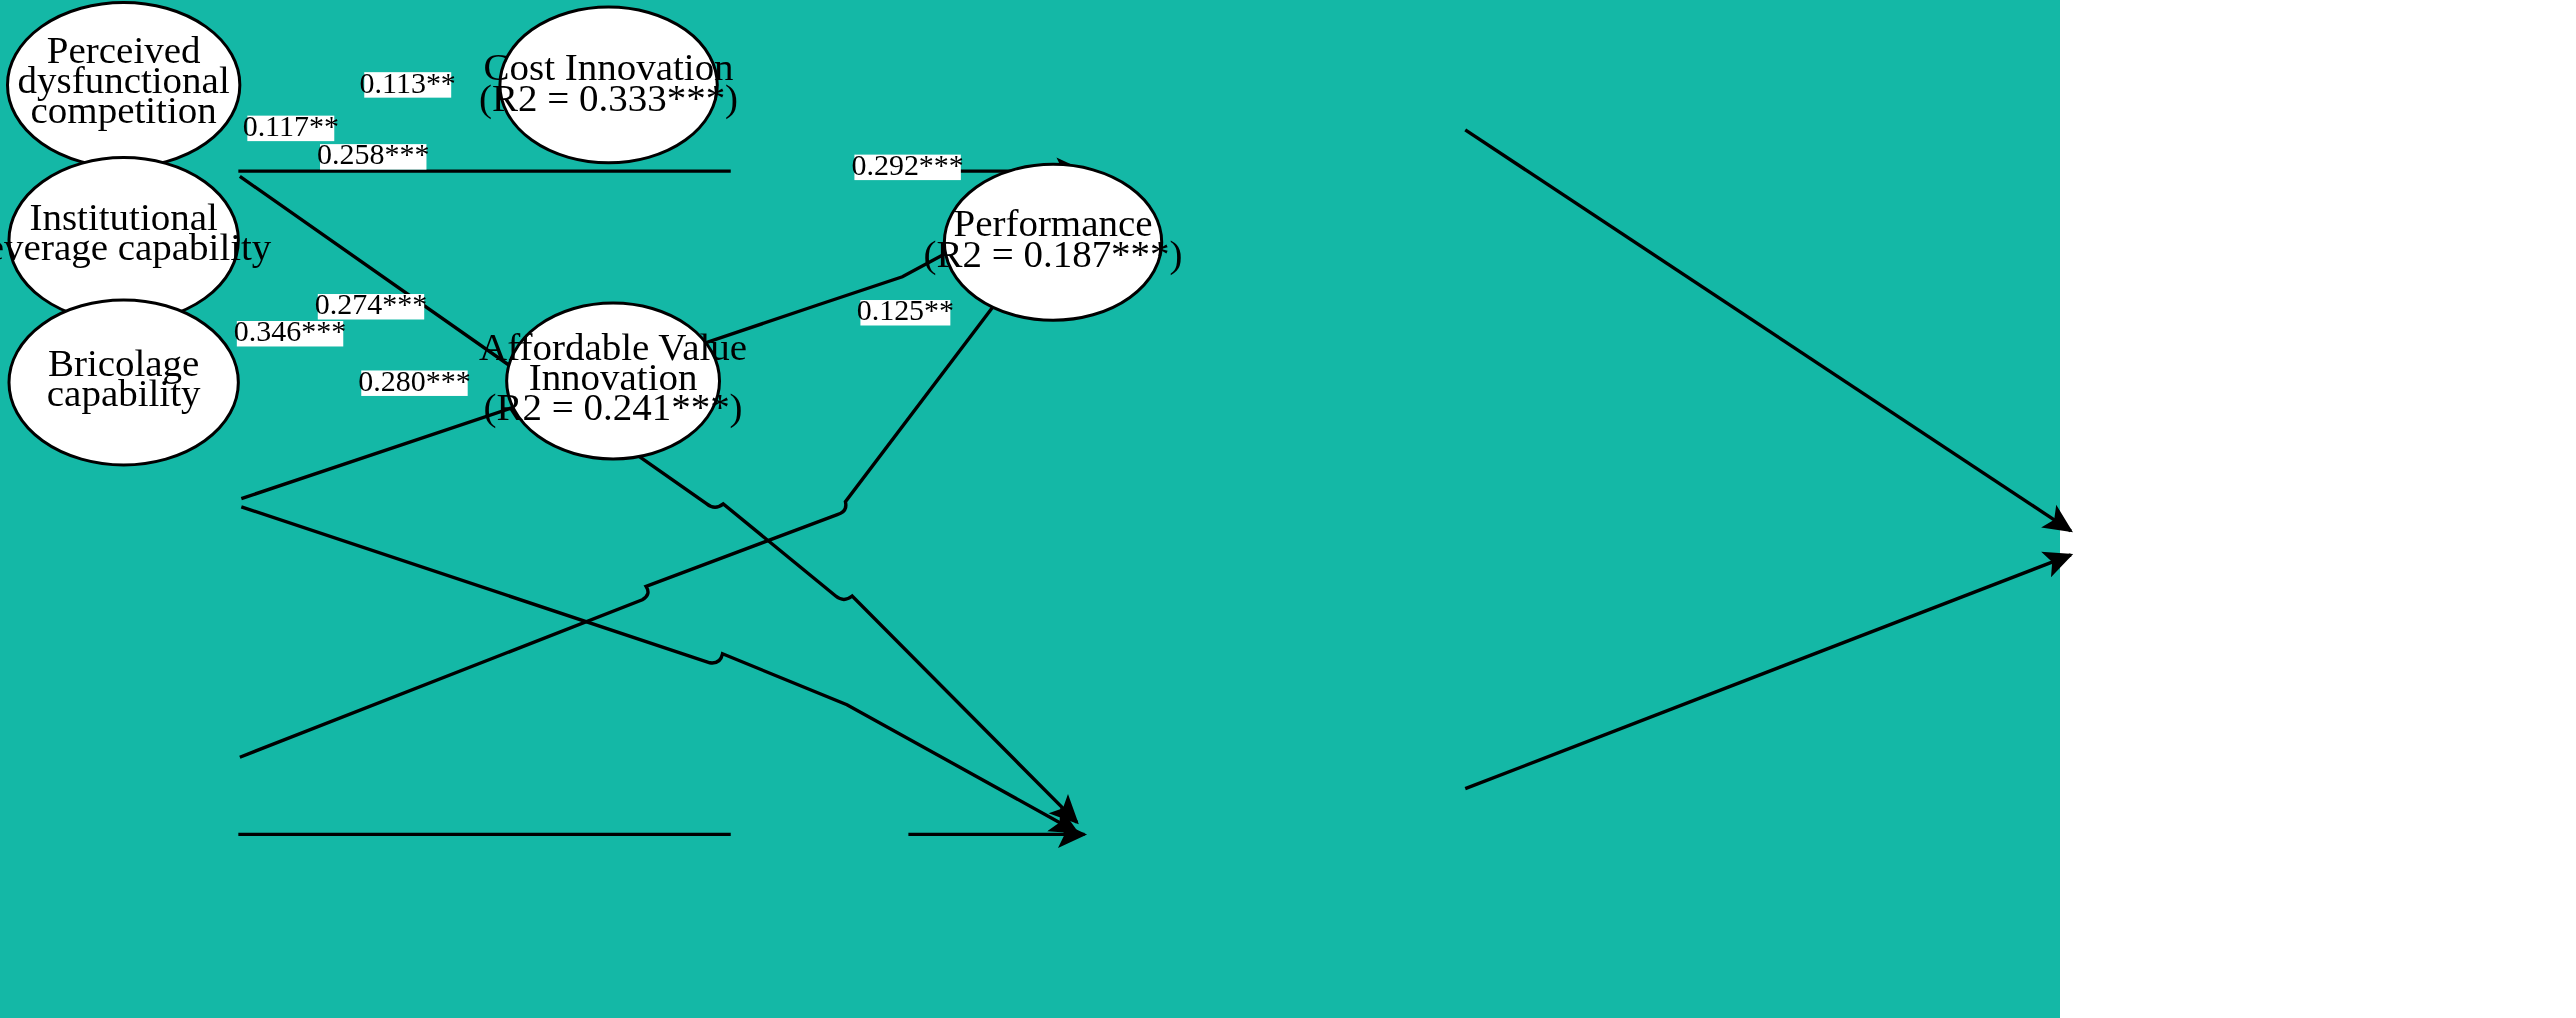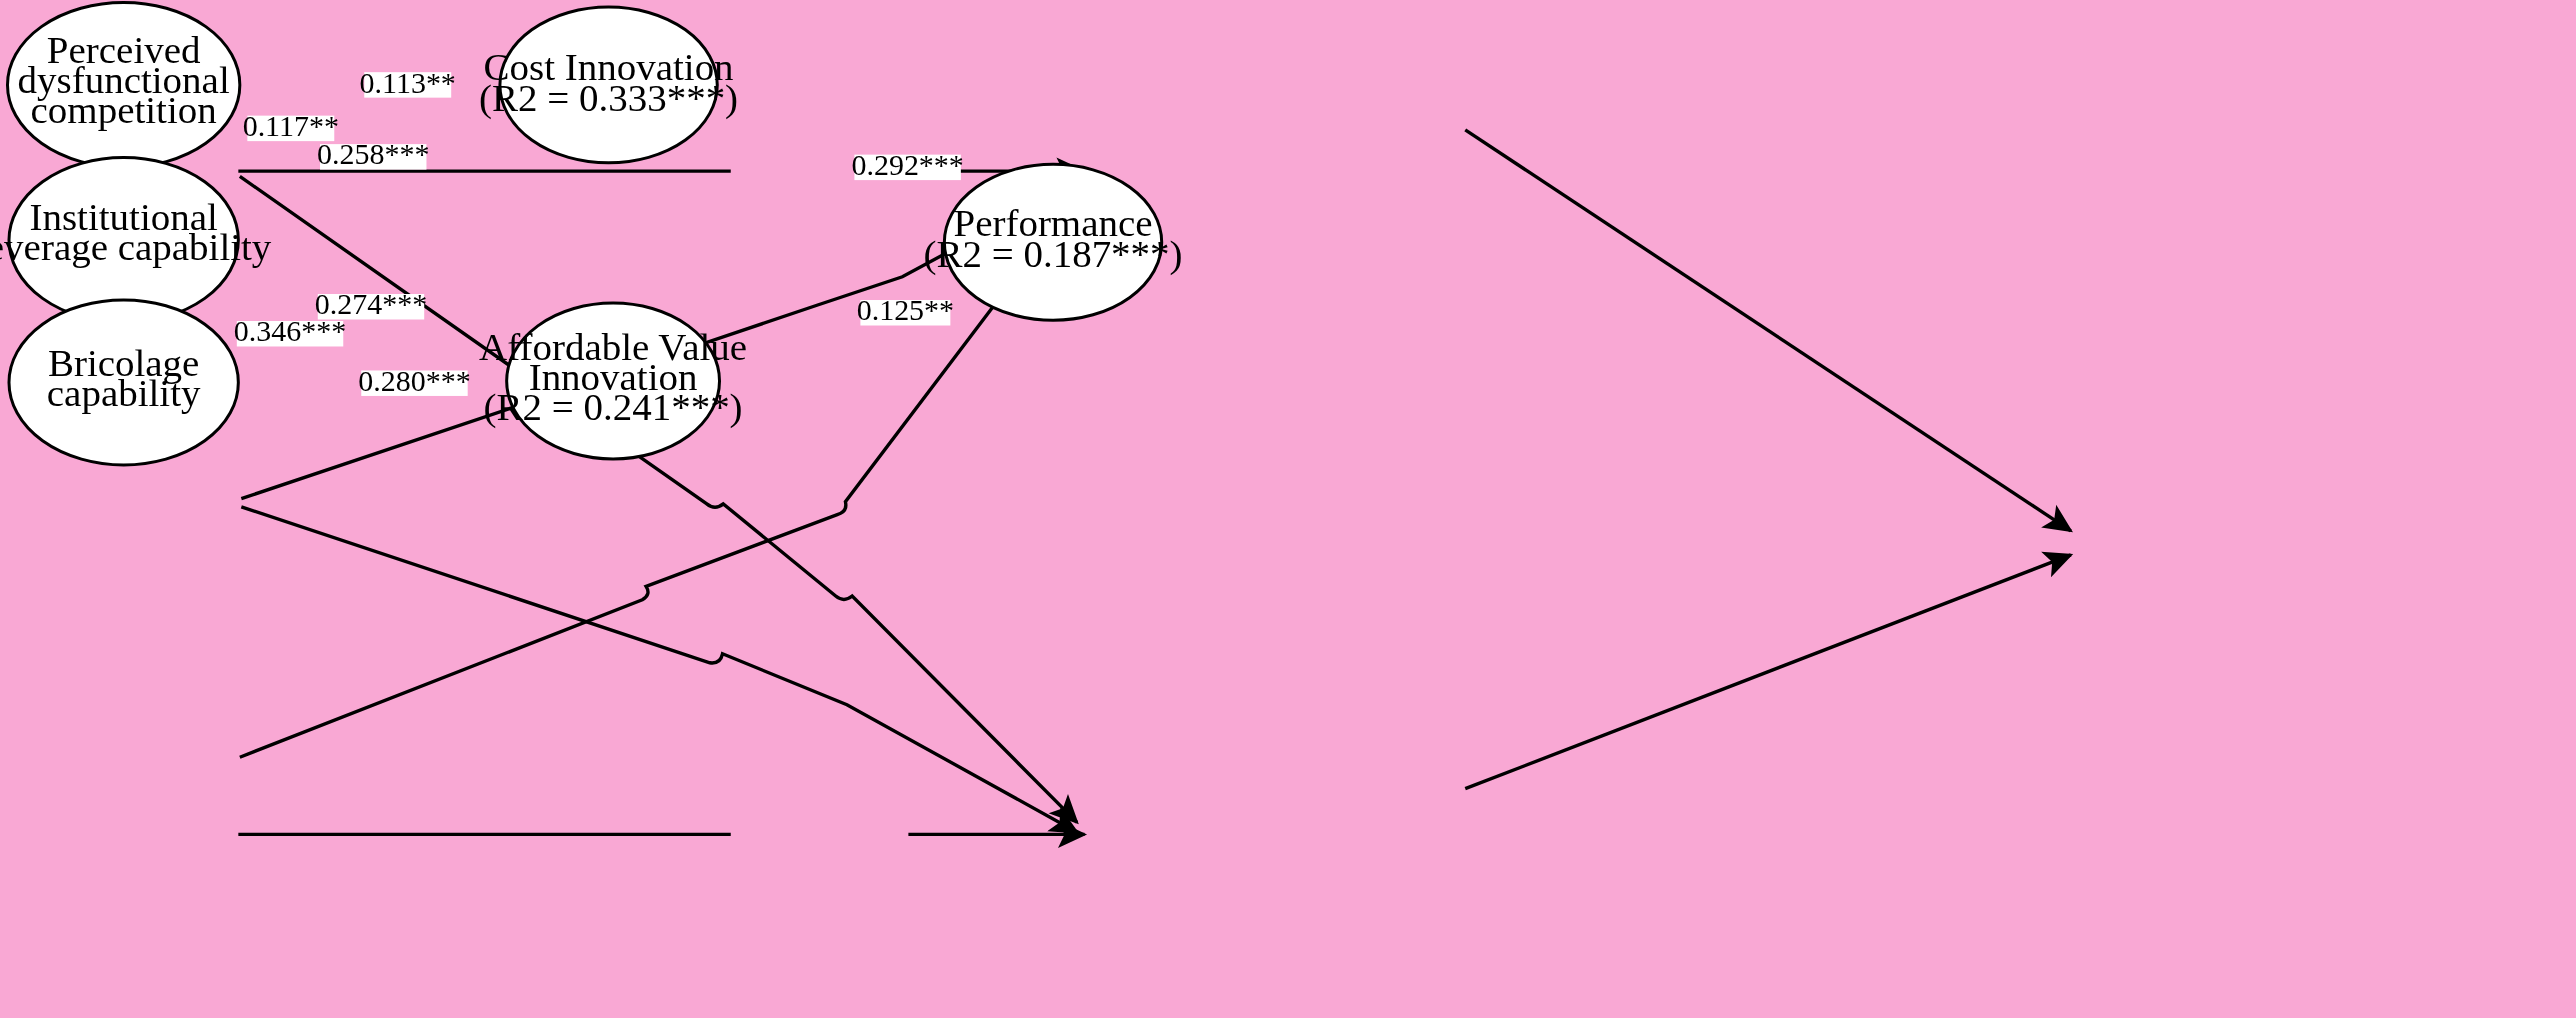--- a/index.html
+++ b/index.html
@@ -8,23 +8,23 @@
     background: #ffffff;
   }
   body {
     width: 2576px;
     height: 1019px;
     font-family: "Liberation Serif", "DejaVu Serif", serif;
     overflow: hidden;
   }
   #diagram-root {
     position: relative;
-    width: 2576px;
+    width: 2060px;
     height: 1019px;
-    background: #f9a8d4;
+    background: #14b8a6;
   }
   svg#sem-canvas {
     display: block;
     width: 2576px;
     height: 1019px;
   }
   .node-ellipse {
     fill: #ffffff;
     stroke: #000000;
     stroke-width: 4;

